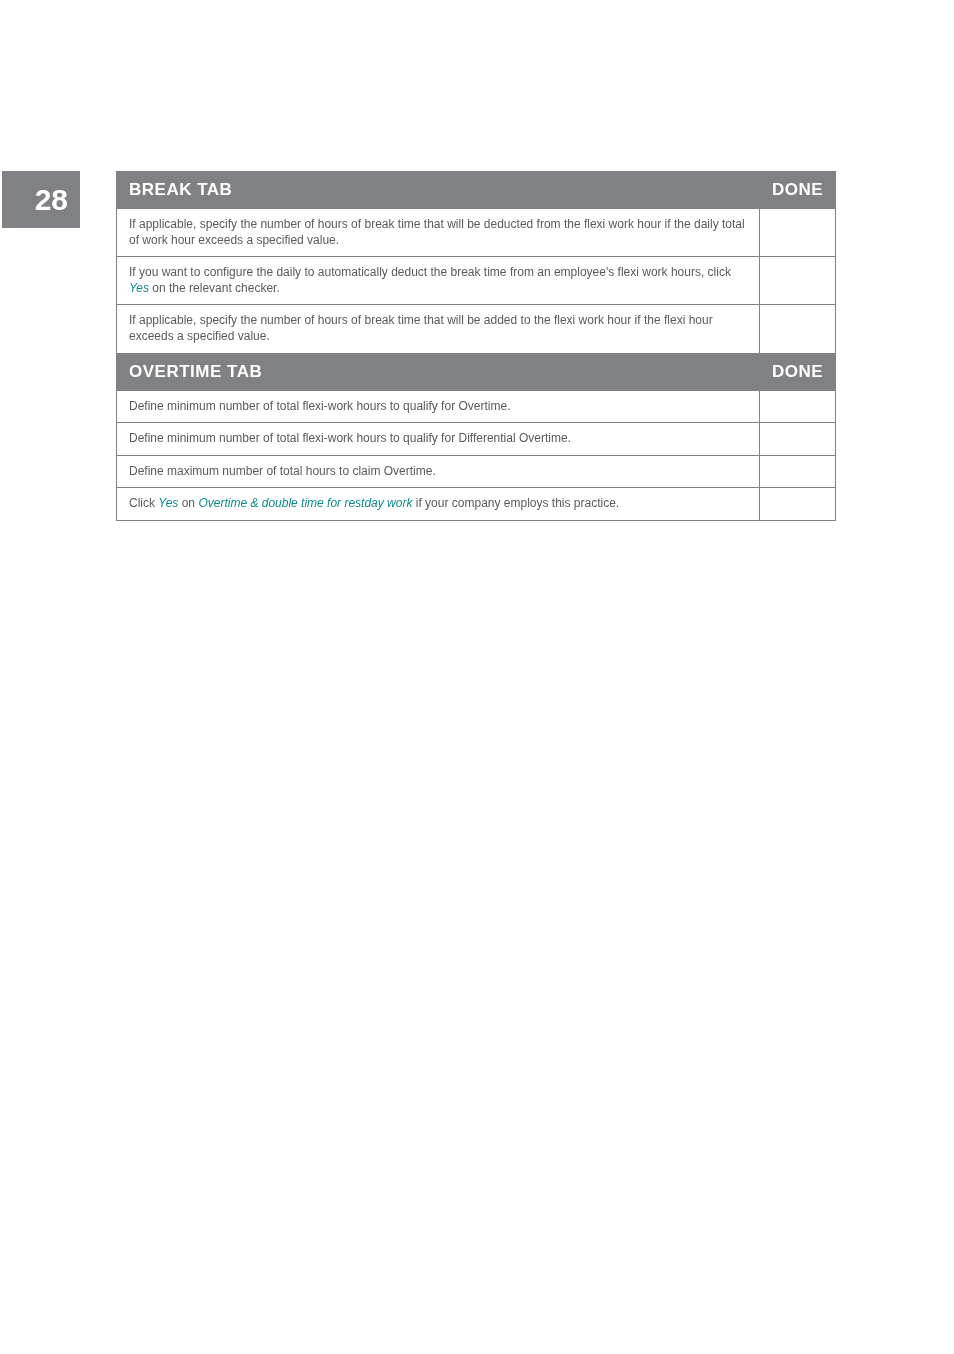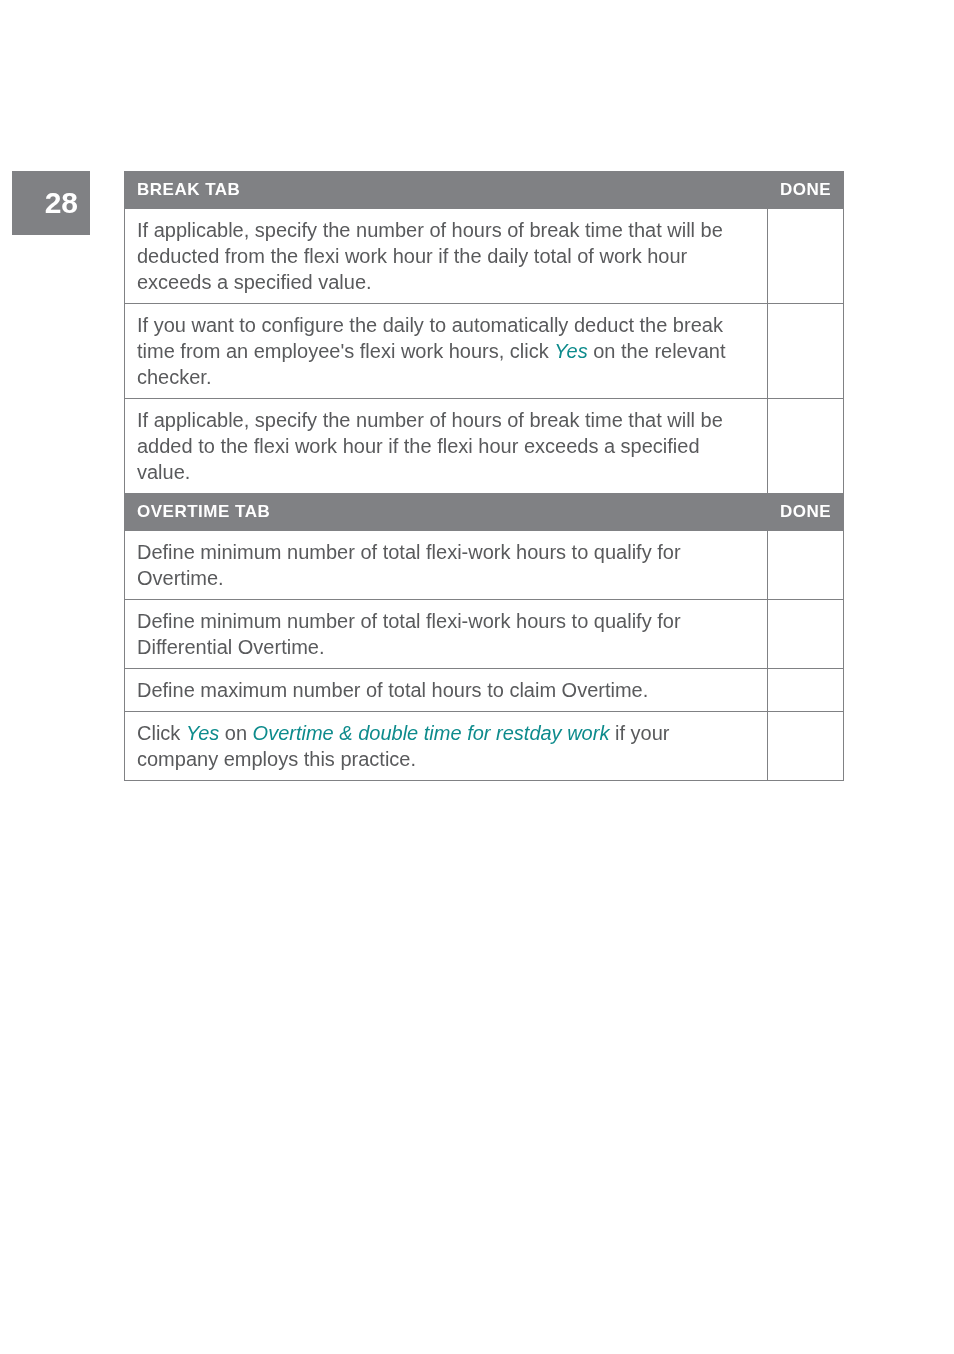--- a/index.html
+++ b/index.html
@@ -7,37 +7,37 @@
     body {
       font-family: "Century Gothic", "Avant Garde", "Futura", Arial, sans-serif;
       background: #ffffff;
       width: 954px;
       height: 1354px;
       position: relative;
     }
 
     .page-num-tab {
       position: absolute;
-      left: 12px;
+      left: 2px;
       top: 171px;
       width: 78px;
-      height: 64px;
+      height: 57px;
       background: #808184;
       color: #ffffff;
       font-size: 30px;
       font-weight: bold;
       display: flex;
       align-items: center;
       justify-content: flex-end;
       padding-right: 12px;
     }
 
     .content {
       position: absolute;
-      left: 124px;
+      left: 116px;
       top: 171px;
       width: 720px;
     }
 
     table {
       border-collapse: collapse;
       width: 100%;
     }
 
     td {
@@ -49,21 +49,21 @@
       background: #808184;
       color: #ffffff;
       font-weight: bold;
       font-size: 17px;
       padding: 8px 12px;
       letter-spacing: 0.5px;
     }
 
     .body-cell {
       color: #595a5c;
-      font-size: 20px;
+      font-size: 12px;
       padding: 8px 12px;
       line-height: 1.3;
     }
 
     .done-cell {
       width: 72px;
     }
 
     .text-cell {
       width: auto;

